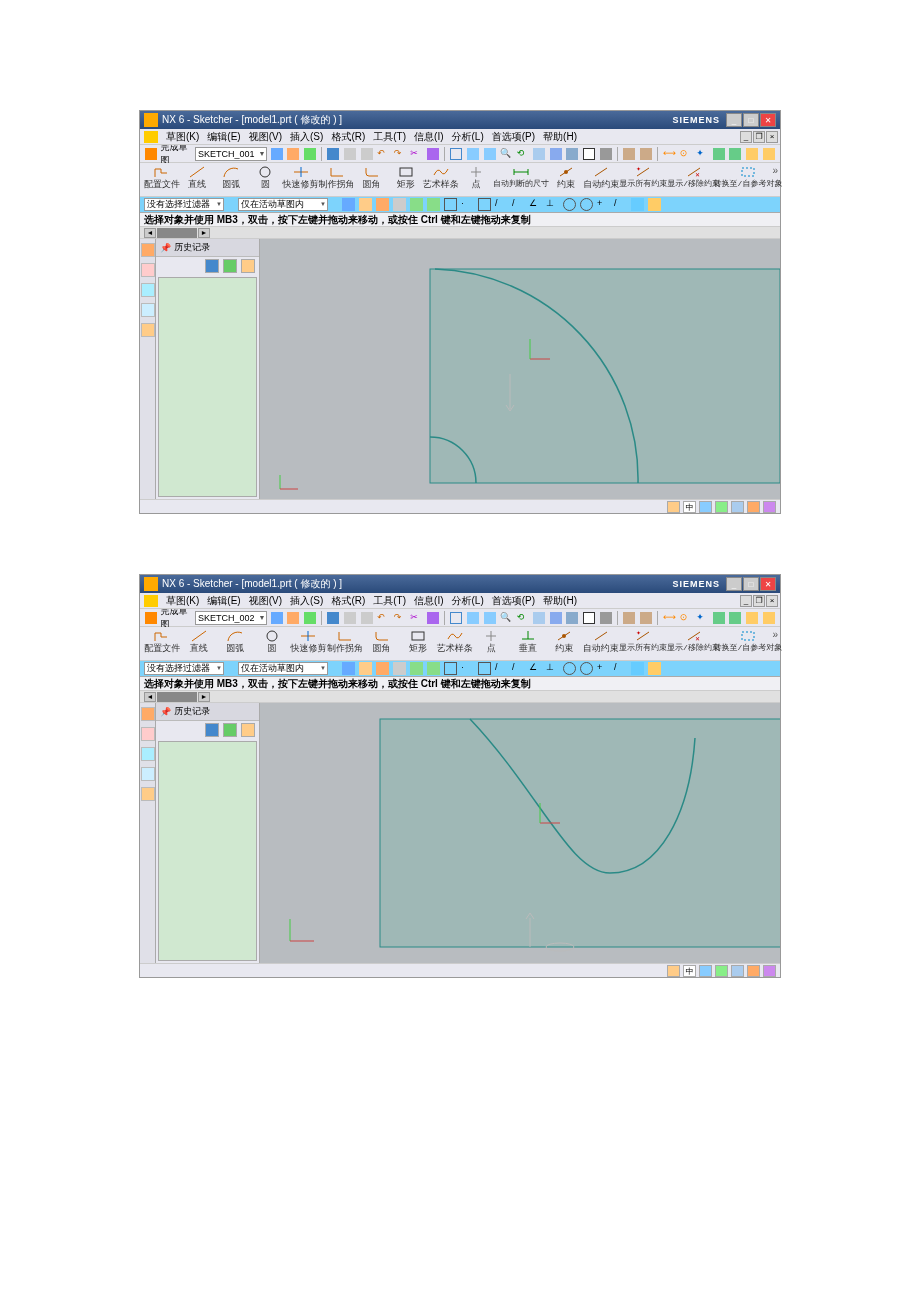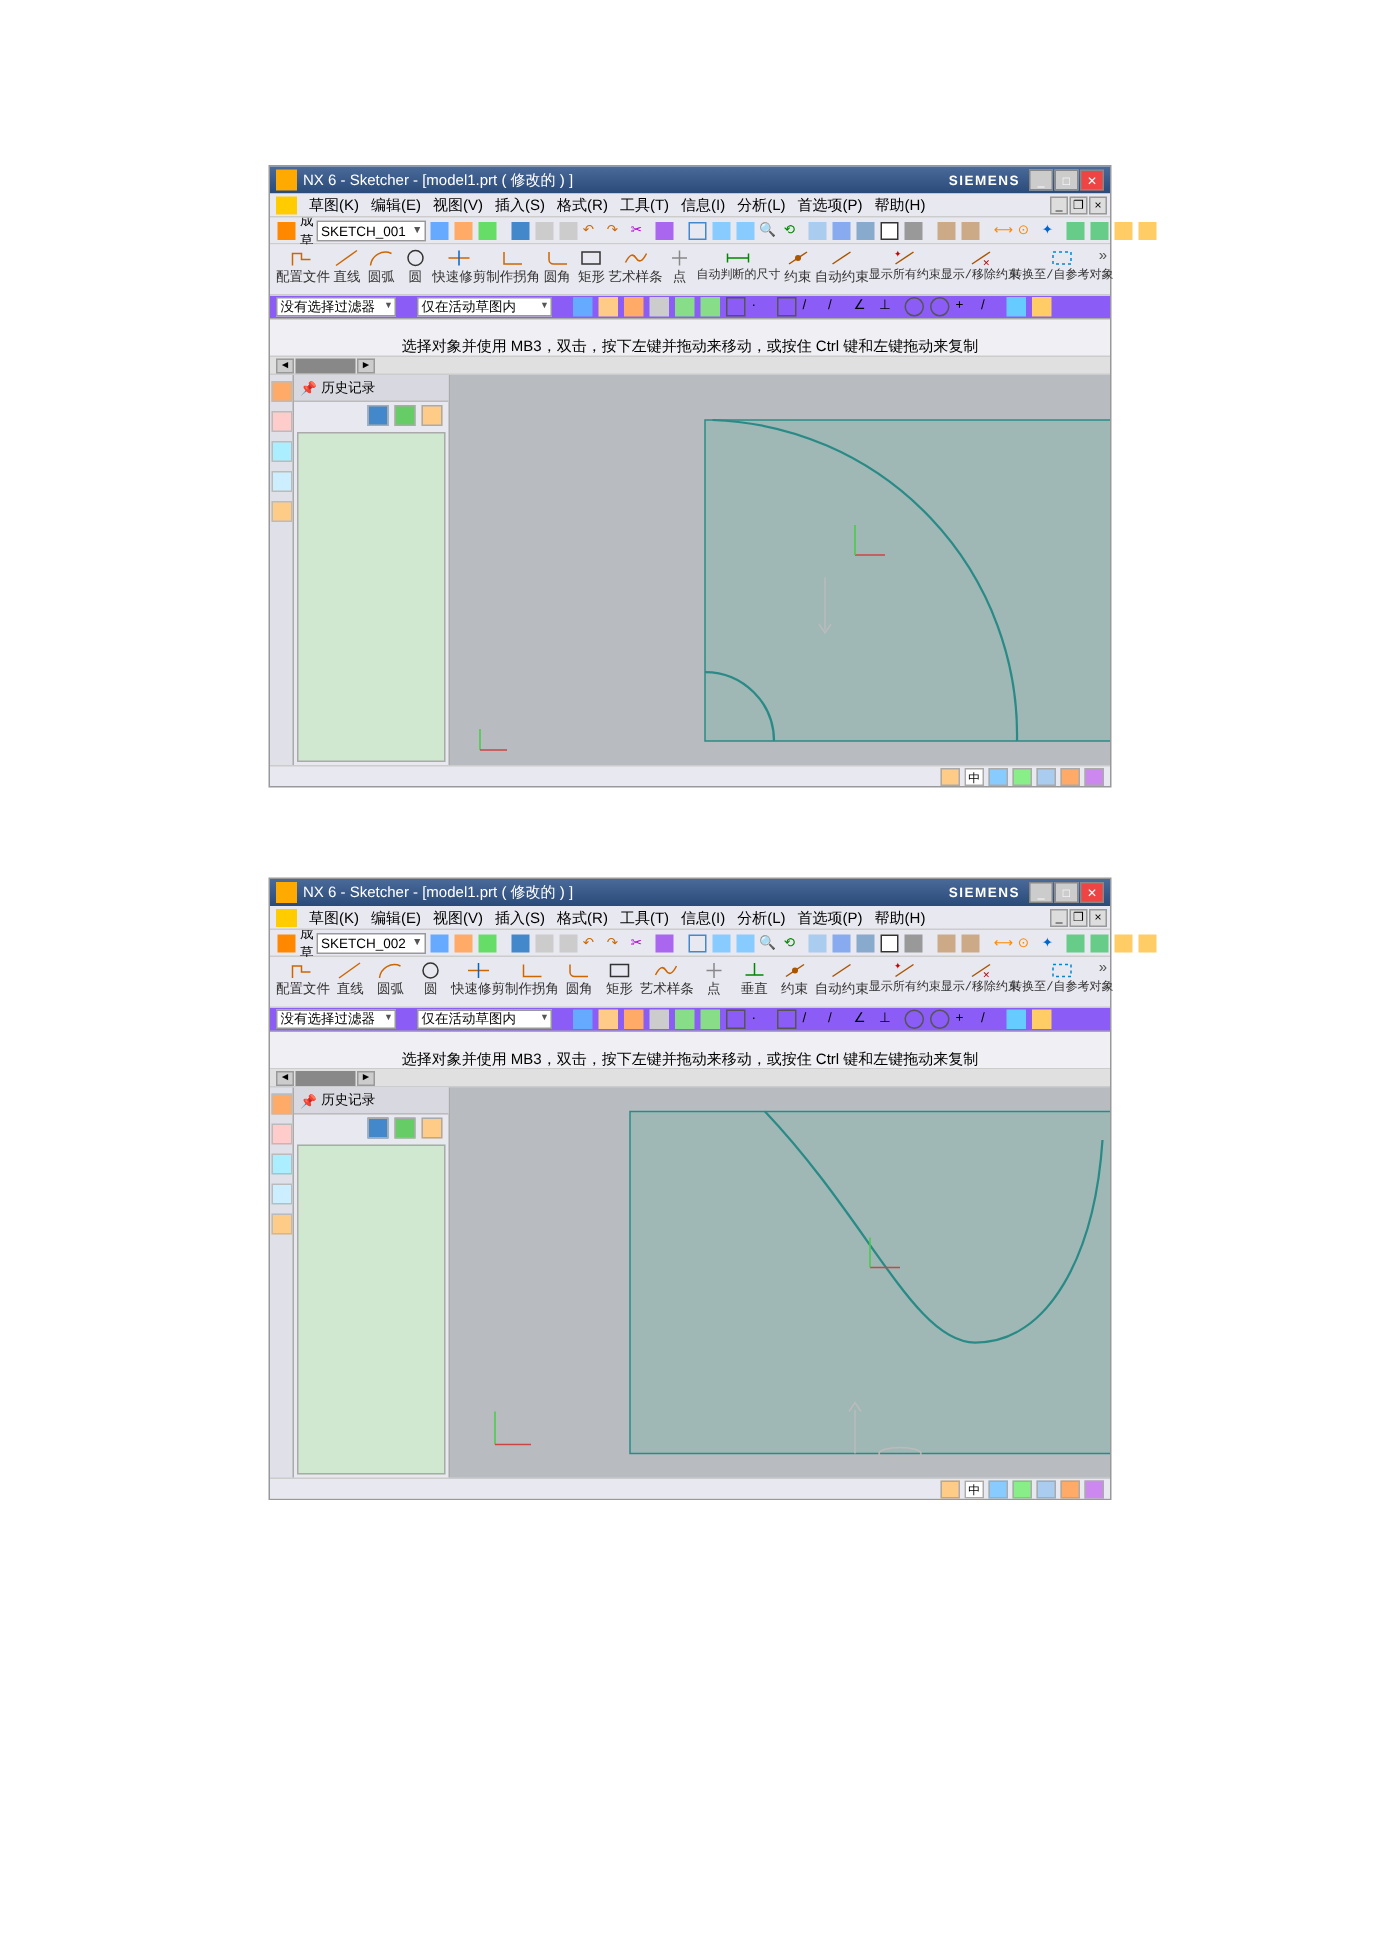--- a/index.html
+++ b/index.html
@@ -1,17 +1,17 @@
 <!DOCTYPE html>
 <html><head>
   <meta charset="utf-8">
   <style>
     * { margin: 0; padding: 0; box-sizing: border-box; font-family: "Microsoft YaHei", Arial, sans-serif; }
     body { background: #fff; width: 920px; }
-    .screenshot { border: 1px solid #999; margin: 110px auto 60px; width: 562px; position: relative; }
+    .screenshot { border: 1px solid #999; margin: 110px auto 60px; width: 642px; position: relative; }
     .titlebar { background: linear-gradient(#4a6a9a, #2a4a7a); color: #fff; height: 18px; display: flex; align-items: center; font-size: 10px; padding: 0 4px; }
     .tb-icon { width: 14px; height: 14px; background: #fa0; margin-right: 4px; }
     .tb-title { flex: 1; }
     .tb-brand { font-weight: bold; letter-spacing: 1px; margin-right: 6px; font-size: 9px; }
     .tb-btns { display: flex; gap: 1px; }
     .tb-btn { width: 16px; height: 14px; background: #ccc; border: 1px solid #888; display: flex; align-items: center; justify-content: center; font-size: 8px; }
     .tb-close { background: #e44; color: #fff; }
     .menubar { background: #e8e8f0; height: 16px; display: flex; align-items: center; font-size: 10px; padding: 0 4px; gap: 8px; border-bottom: 1px solid #ccc; position: relative; }
     .menu-icon { width: 14px; height: 12px; background: #fc0; }
     .menubar .winbtns { position: absolute; right: 2px; display: flex; gap: 1px; }
@@ -21,25 +21,25 @@
     .tico { width: 12px; height: 12px; display: inline-block; }
     .sketch-combo { background: #fff; border: 1px solid #999; padding: 0 12px 0 2px; font-size: 9px; position: relative; height: 14px; line-height: 12px; }
     .sketch-combo::after { content: "▼"; position: absolute; right: 1px; font-size: 7px; color: #555; }
     .sep { width: 1px; height: 14px; background: #aaa; margin: 0 2px; }
     .toolbar2 { background: #e8e8f0; height: 34px; display: flex; align-items: flex-start; font-size: 9px; padding: 2px 4px; gap: 0; border-bottom: 1px solid #ccc; position: relative; }
     .bigbtn { display: flex; flex-direction: column; align-items: center; justify-content: flex-start; width: 44px; height: 32px; }
     .bigbtn .bi { width: 18px; height: 14px; }
     .bigbtn span { font-size: 9px; color: #333; white-space: nowrap; line-height: 1; margin-top: 1px; }
     .bigbtn span.two { font-size: 8px; text-align: center; font-family: Liberation Mono, monospace; }
     .expand { position: absolute; right: 2px; top: 2px; font-size: 10px; color: #555; }
-    .filterbar { background: #8b5cf6; height: 16px; display: flex; align-items: center; font-size: 9px; padding: 0 4px; gap: 4px; border-bottom: 1px solid #aaa; }
+    .filterbar { background: #7dd3fc; height: 16px; display: flex; align-items: center; font-size: 9px; padding: 0 4px; gap: 4px; border-bottom: 1px solid #aaa; }
     .fcombo { background: #fff; border: 1px solid #999; padding: 0 10px 0 2px; font-size: 9px; height: 13px; position: relative; line-height: 11px; }
     .fcombo::after { content: "▼"; position: absolute; right: 1px; font-size: 6px; color: #555; }
     .fic { width: 13px; height: 13px; display: inline-block; }
-    .hintbar { background: #f0f0f4; height: 14px; font-size: 10px; padding: 12px 4px; border-bottom: 1px solid #ccc; line-height: 14px; font-weight: normal; text-align: center; }
+    .hintbar { background: #f0f0f4; height: 14px; font-size: 10px; padding: 0 4px; border-bottom: 1px solid #ccc; line-height: 14px; font-weight: bold; }
     .scrollstrip { background: #e0e0e0; height: 12px; display: flex; align-items: center; border-bottom: 1px solid #ccc; padding: 0 4px; }
     .scrollstrip .arrow { width: 12px; height: 10px; background: #ccc; border: 1px solid #999; font-size: 7px; text-align: center; }
     .scrollstrip .track { width: 40px; height: 10px; background: #888; margin: 0 1px; }
     .workarea { display: flex; background: #b8bcc0; height: 260px; position: relative; }
     .leftvert { width: 16px; background: #e0e0e8; display: flex; flex-direction: column; gap: 6px; padding-top: 4px; align-items: center; border-right: 1px solid #aaa; }
     .vic { width: 14px; height: 14px; border: 1px solid #bbb; }
     .historypanel { width: 104px; background: #e8e8f0; border-right: 1px solid #aaa; }
     .hp-head { background: #d8d8e0; font-size: 9px; padding: 2px 4px; display: flex; align-items: center; gap: 3px; border-bottom: 1px solid #bbb; }
     .hp-tools { display: flex; gap: 4px; padding: 2px 4px; justify-content: flex-end; }
     .hp-tools .ht { width: 14px; height: 14px; border: 1px solid #aaa; background: #fff; }

